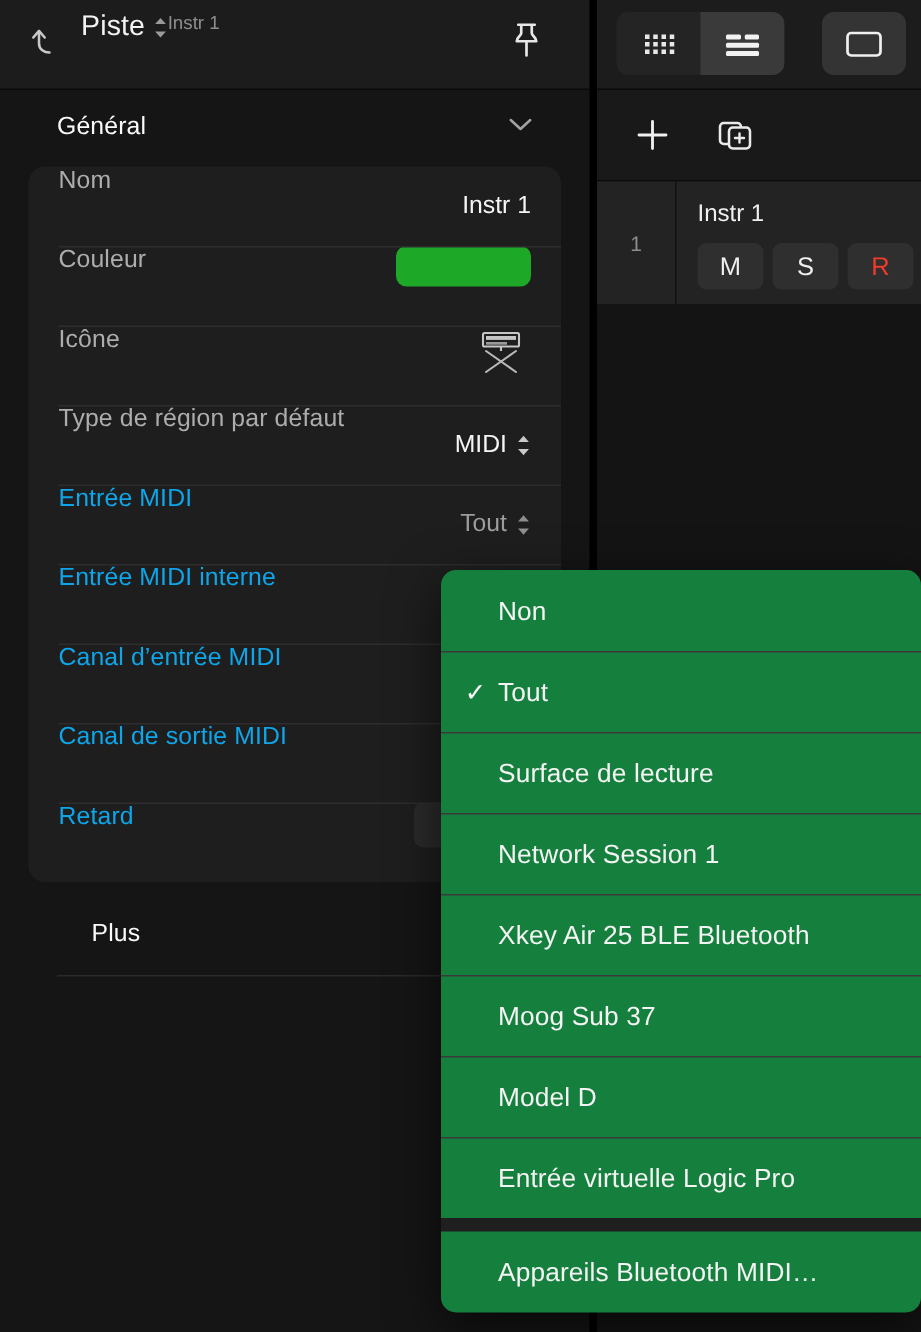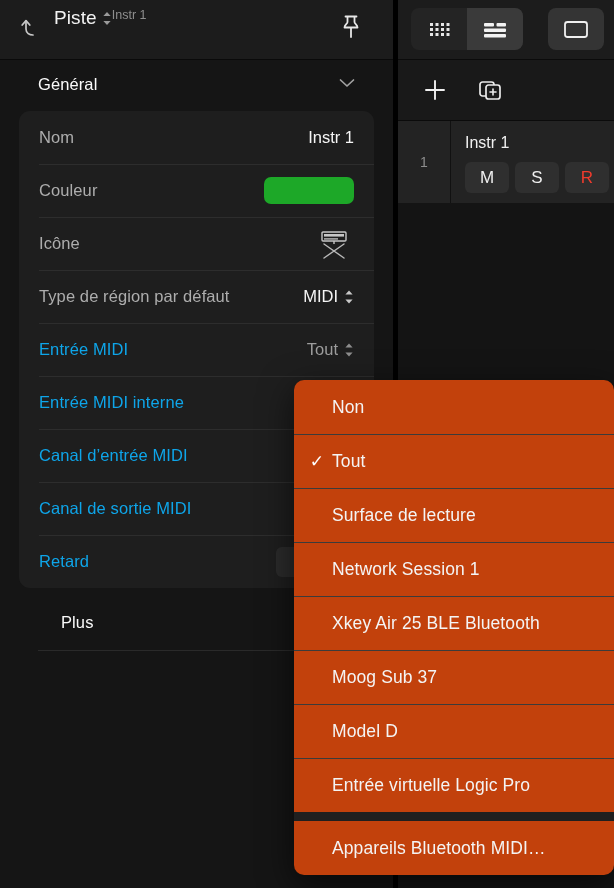--- a/index.html
+++ b/index.html
@@ -100,21 +100,20 @@
     top: 111px;
     width: 355px;
     background: #1e1e1e;
     border-radius: 11px;
     overflow: hidden;
   }
   .prop-row {
     position: relative;
     height: 53px;
     display: flex;
-    align-items: center;
     padding: 0 20px 0 20px;
     box-sizing: border-box;
     gap: 12px;
   }
   .prop-row + .prop-row::before {
     content: "";
     position: absolute;
     left: 20px; right: 0; top: 0;
     height: 1px;
     background: #2d2d2d;
@@ -274,21 +273,21 @@
     bottom: 0;
     background: #141414;
   }
 
   
   .menu {
     position: absolute;
     left: 294px;
     top: 380px;
     width: 320px;
-    background: #c2410c;
+    background: #15803d;
     border-radius: 10px;
     overflow: hidden;
     box-shadow: 0 10px 34px rgba(0,0,0,0.62);
   }
   .menu-item {
     position: relative;
     height: 54px;
     display: flex;
     align-items: center;
     color: #f4f4f4;

